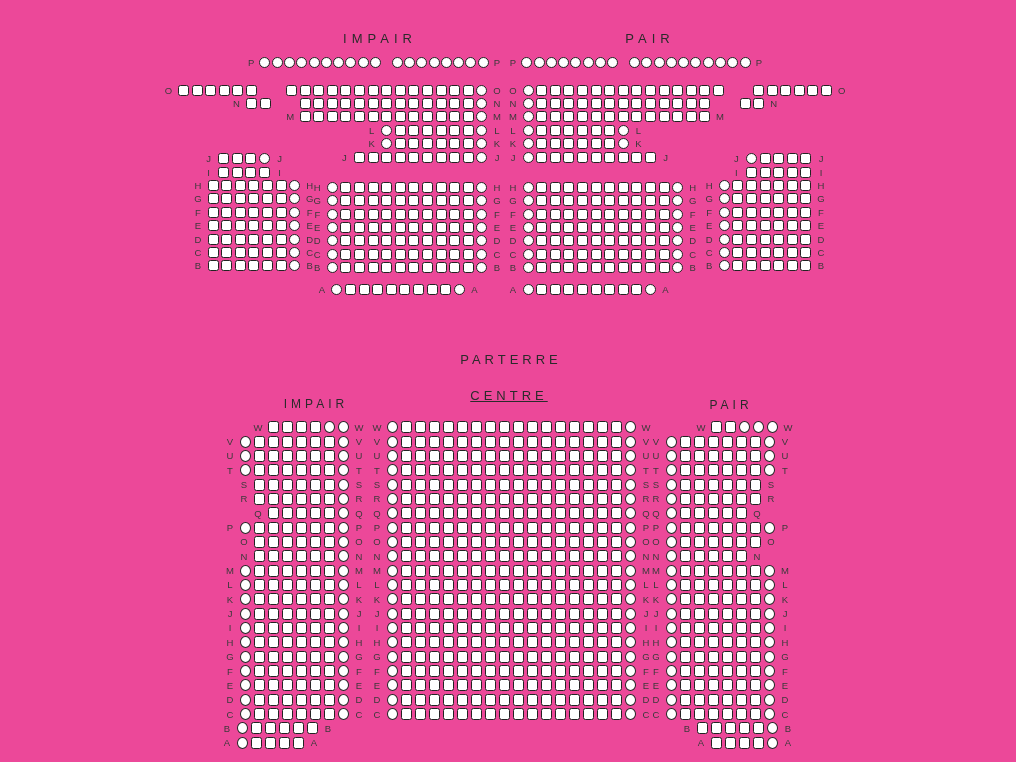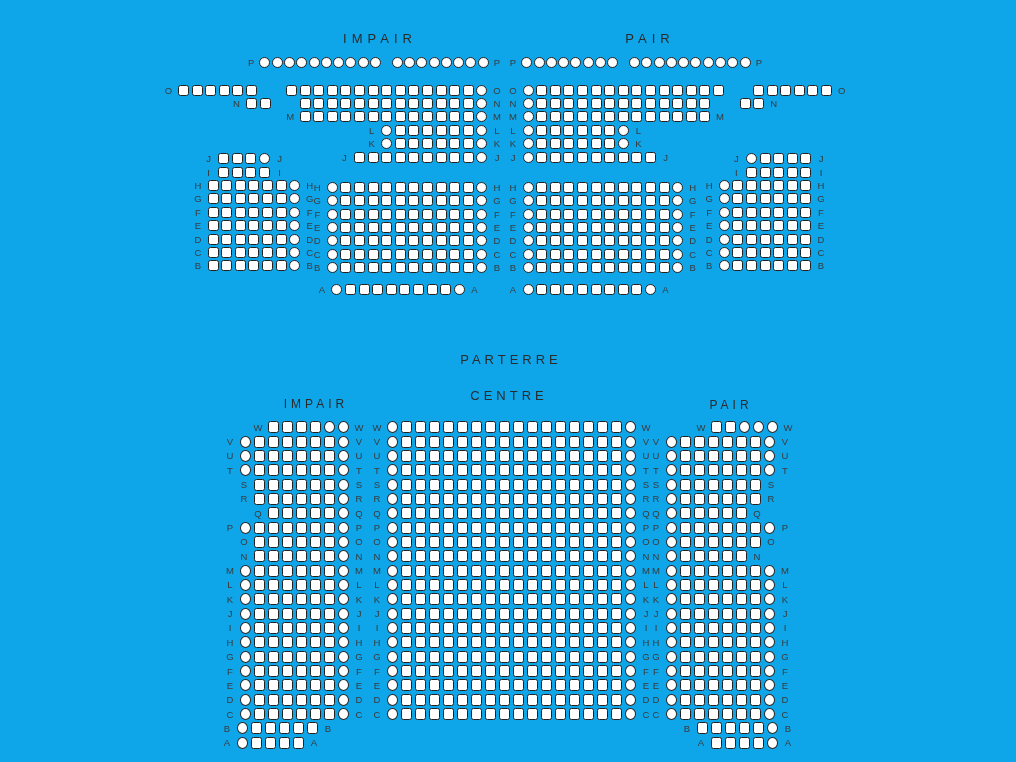--- a/index.html
+++ b/index.html
@@ -1,16 +1,16 @@
 <!DOCTYPE html>
 <html><head>
 <meta charset="utf-8">
 <style>
   html,body{margin:0;padding:0;background:#fff;}
-  .canvas{position:relative;width:1016px;height:762px;background:#0ea5e9;overflow:hidden;
+  .canvas{position:relative;width:1016px;height:762px;background:#ec4899;overflow:hidden;
           font-family:"Liberation Sans", sans-serif;}
   .title{position:absolute;transform:translateX(-50%);font-size:13px;letter-spacing:5px;
          color:#2b2b2b;white-space:nowrap;}
   .title.small{font-size:12px;letter-spacing:4px;}
   .block{position:absolute;display:flex;flex-direction:column;}
   .align-right{align-items:flex-end;}
   .seat-row{display:flex;align-items:center;column-gap:2.6px;height:13.4px;flex:none;}
   .bottom .seat-row{column-gap:3px;height:14.35px;}
   .seat-row.tight{column-gap:1.3px;}
   .seat{width:11px;height:11px;border:1.2px solid #222;border-radius:2.5px;
@@ -23,21 +23,21 @@
   .b-balcony-left{left:191px;top:152px;}
   .b-balcony-impair{right:512px;top:56px;}
   .b-balcony-pair{left:506px;top:56px;}
   .b-balcony-right{right:188px;top:152px;}
   .b-par-impair{right:650px;top:420px;}
   .b-par-centre{left:370px;top:420px;}
   .b-par-pair{left:649px;top:420px;}
   .t-balcony-impair{left:380px;top:31px;}
   .t-balcony-pair{left:650px;top:31px;}
   .t-parterre-1{left:511px;top:352px;letter-spacing:4px;}
-  .t-parterre-2{left:509px;top:388px;letter-spacing:4px;}
+  .t-parterre-2{left:509px;top:388px;letter-spacing:4px;text-decoration:underline;}
   .t-par-impair{left:316px;top:397px;}
   .t-par-pair{left:731px;top:398px;}
 </style>
 </head>
 <body>
 
 <div class="canvas">
 
   <div class="title t-balcony-impair">IMPAIR</div>
   <div class="title t-balcony-pair">PAIR</div>

